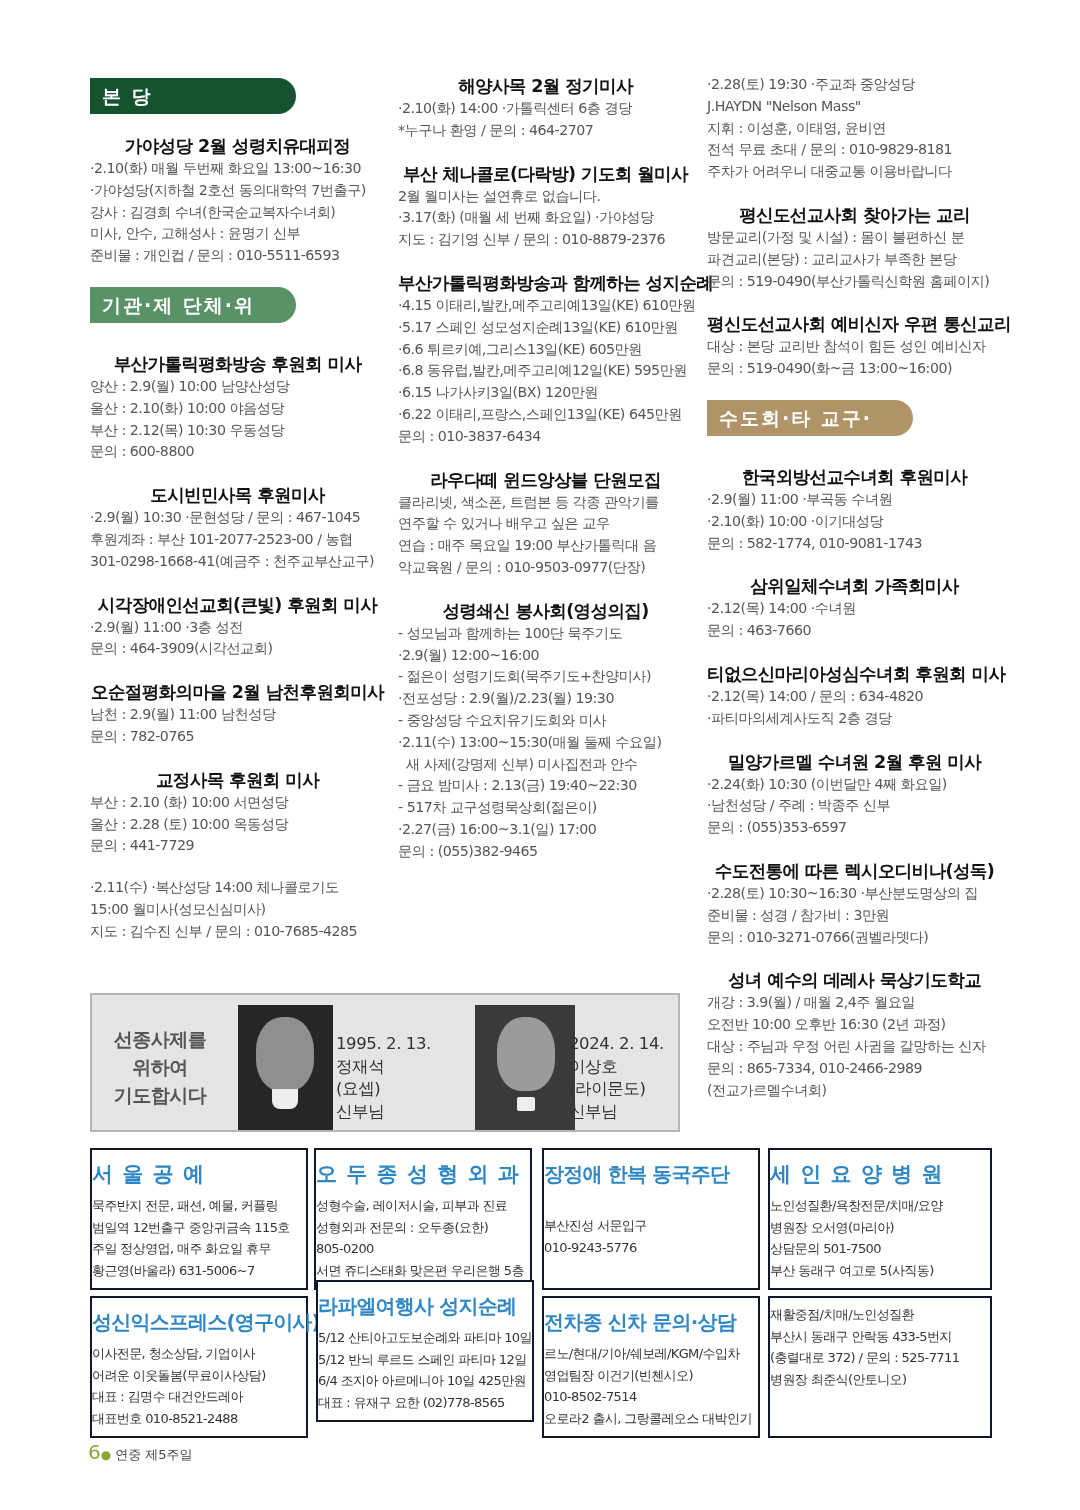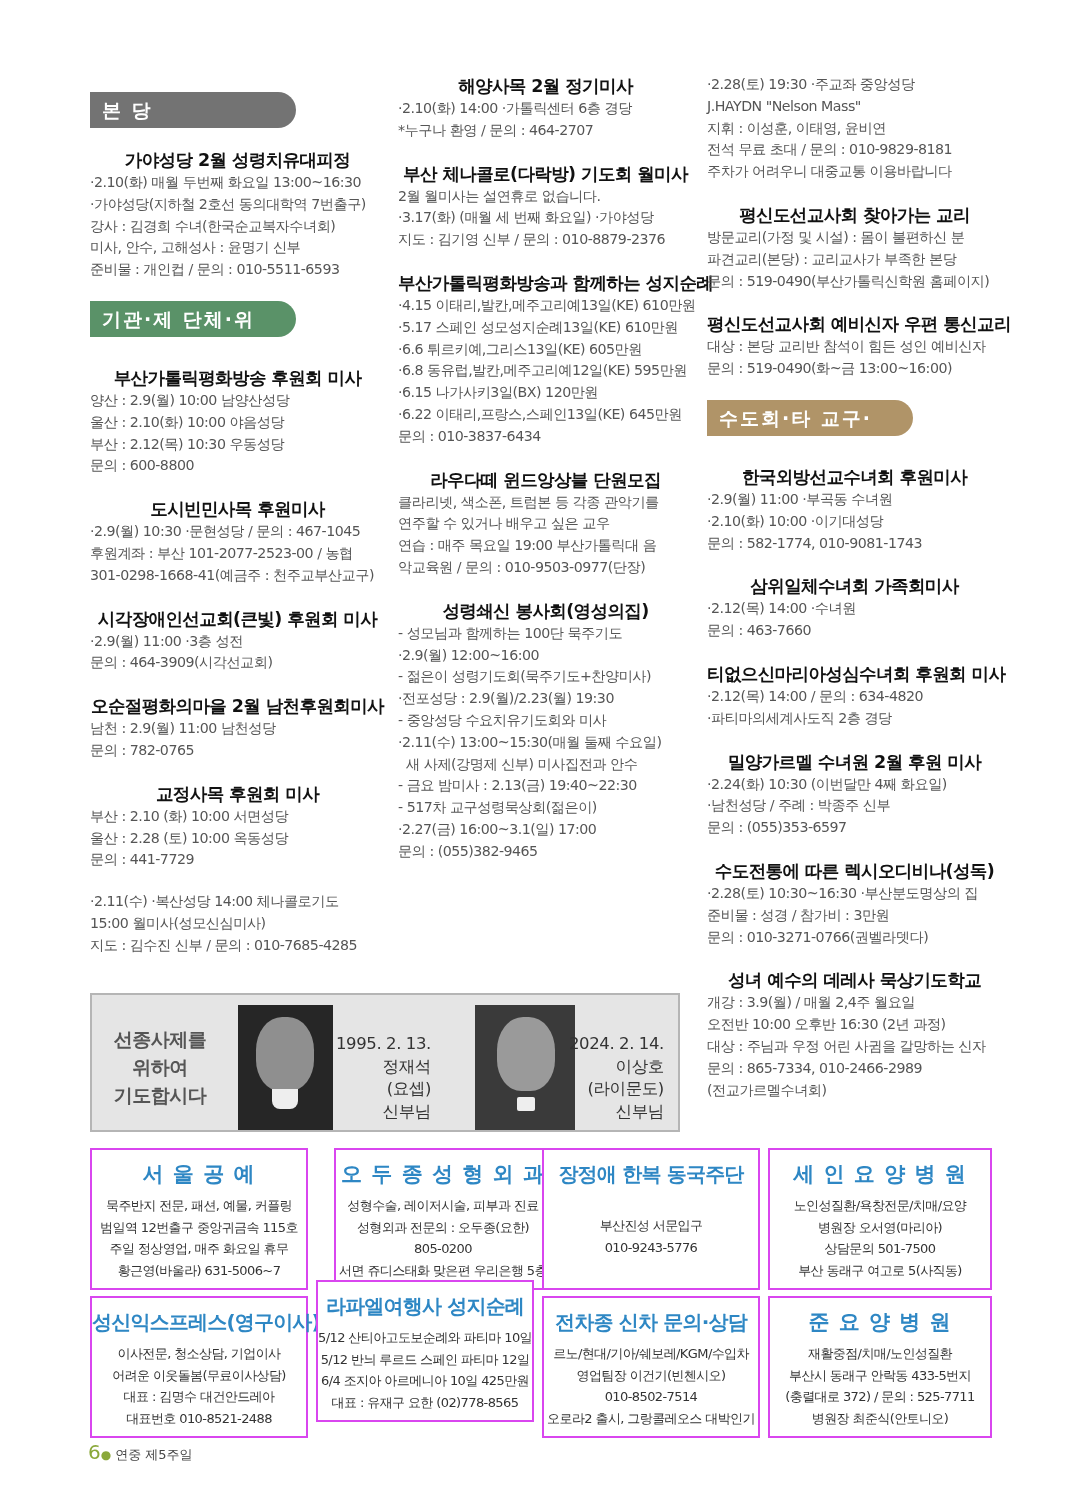--- a/index.html
+++ b/index.html
@@ -16,21 +16,21 @@
     height: 36px;
     line-height: 36px;
     padding: 0 30px 0 12px;
     color: #fff;
     font-size: 19px;
     font-weight: bold;
     letter-spacing: 2px;
     border-radius: 0 18px 18px 0;
     margin-bottom: 20px;
   }
-  .pill-red { background: #737373; width: 206px; margin-top: 18px; }
+  .pill-red { background: #14532d; width: 206px; margin-top: 4px; }
   .pill-green { background: #5a9268; width: 206px; }
   .pill-gold { background: #b09468; width: 206px; }
 
   .item { margin-bottom: 20px; }
   .item-title {
     font-size: 17.5px;
     font-weight: bold;
     color: #111;
     line-height: 24px;
     white-space: nowrap;
@@ -67,32 +67,32 @@
     position: absolute; left: 34px; top: 84px; width: 26px; height: 20px; background: #eee;
     border-radius: 0 0 8px 8px;
   }
   .photo1 { left: 146px; background: #262626; }
   .photo1 .face { background: #8f8f8f; }
   .photo2 { left: 383px; background: #3a3a3a; width: 100px; }
   .photo2 .face { background: #9a9a9a; left: 22px; }
   .photo2 .collar { width: 18px; height: 14px; left: 42px; top: 92px; border-radius: 2px; }
   .priest-info {
     position: absolute; top: 38px; font-size: 16.5px; color: #333; line-height: 22.5px;
-    letter-spacing: -0.4px; white-space: nowrap; text-align: right;
+    letter-spacing: -0.4px; white-space: nowrap;
   }
   .priest1 { left: 244px; }
   .priest2 { left: 477px; }
 
   
   .ads {
     position: absolute; left: 90px; top: 1148px; width: 902px;
   }
   .ad {
     position: absolute; width: 218px; height: 142px;
-    border: 2px solid #d946ef; background: #fff; text-align: center;
+    border: 2px solid #0f172a; background: #fff; text-align: left;
   }
   .ad-title {
     font-size: 21px; font-weight: bold; color: #2e87c4; margin-top: 9px; line-height: 30px;
     letter-spacing: 1px; white-space: nowrap;
   }
   .ad-title.tight { letter-spacing: -0.8px; font-size: 20px; }
   .ad-lines { margin-top: 6px; }
   .ad-line { font-size: 13px; color: #333; line-height: 21.5px; white-space: nowrap; letter-spacing: -0.6px; }
   .ad-lines.center-v { margin-top: 26px; }
 
@@ -308,21 +308,21 @@
 <div class="ads">
   <div class="ad" style="left:0; top:0;">
     <div class="ad-title">서 울 공 예</div>
     <div class="ad-lines">
       <div class="ad-line">묵주반지 전문, 패션, 예물, 커플링</div>
       <div class="ad-line">범일역 12번출구 중앙귀금속 115호</div>
       <div class="ad-line">주일 정상영업, 매주 화요일 휴무</div>
       <div class="ad-line">황근영(바울라) 631-5006~7</div>
     </div>
   </div>
-  <div class="ad" style="left:244px; top:0;">
+  <div class="ad" style="left:224px; top:0;">
     <div class="ad-title">오 두 종 성 형 외 과</div>
     <div class="ad-lines">
       <div class="ad-line">성형수술, 레이저시술, 피부과 진료</div>
       <div class="ad-line">성형외과 전문의 : 오두종(요한)</div>
       <div class="ad-line">805-0200</div>
       <div class="ad-line">서면 쥬디스태화 맞은편 우리은행 5층</div>
     </div>
   </div>
   <div class="ad" style="left:452px; top:0;">
     <div class="ad-title tight">장정애 한복 동국주단</div>
@@ -362,21 +362,20 @@
   <div class="ad" style="left:452px; top:148px;">
     <div class="ad-title tight">전차종 신차 문의·상담</div>
     <div class="ad-lines">
       <div class="ad-line">르노/현대/기아/쉐보레/KGM/수입차</div>
       <div class="ad-line">영업팀장 이건기(빈첸시오)</div>
       <div class="ad-line">010-8502-7514</div>
       <div class="ad-line">오로라2 출시, 그랑콜레오스 대박인기</div>
     </div>
   </div>
   <div class="ad" style="left:678px; top:148px; width:224px;">
-    <div class="ad-title">준 요 양 병 원</div>
     <div class="ad-lines">
       <div class="ad-line">재활중점/치매/노인성질환</div>
       <div class="ad-line">부산시 동래구 안락동 433-5번지</div>
       <div class="ad-line">(충렬대로 372) / 문의 : 525-7711</div>
       <div class="ad-line">병원장 최준식(안토니오)</div>
     </div>
   </div>
 </div>
 
 <div class="footer">

